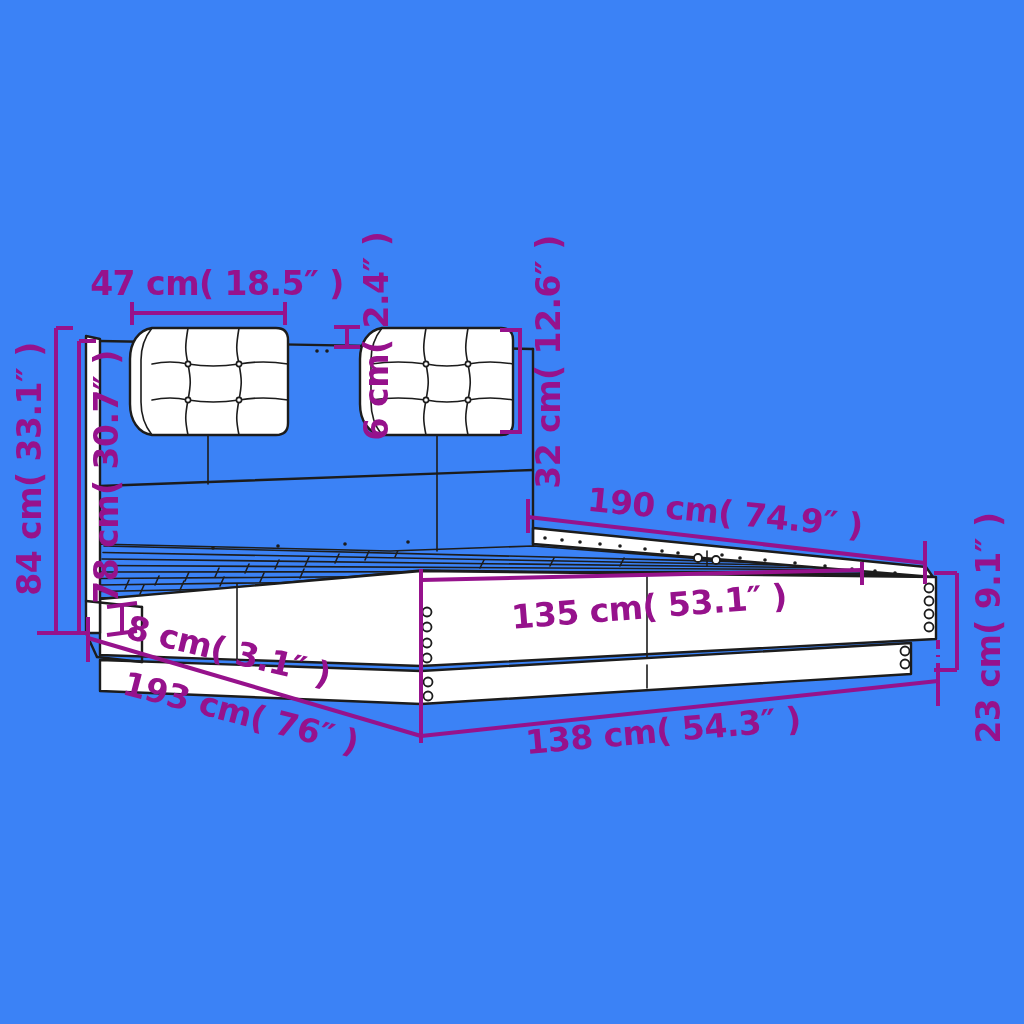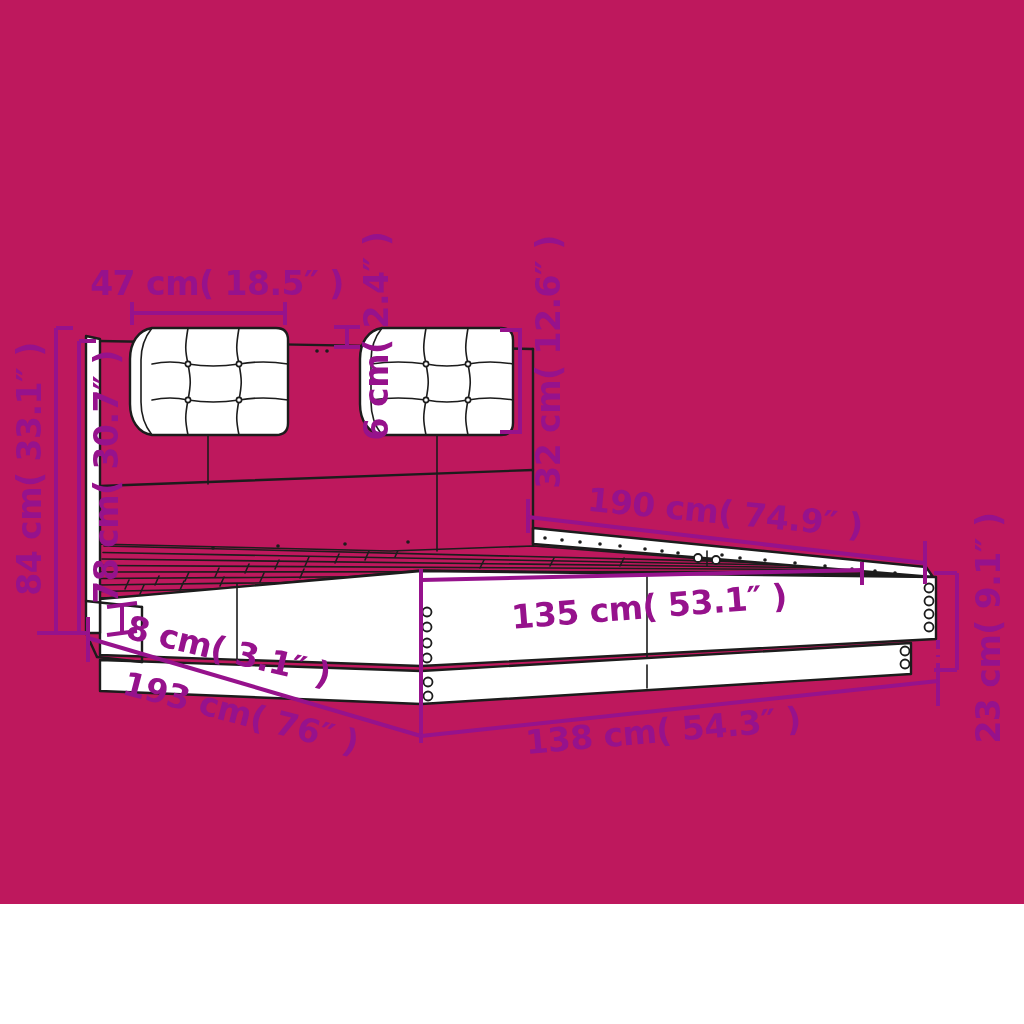--- a/index.html
+++ b/index.html
@@ -6,22 +6,22 @@
     margin: 0;
     padding: 0;
     background: #ffffff;
     width: 1024px;
     height: 1024px;
     overflow: hidden;
   }
   .stage {
     position: relative;
     width: 1024px;
-    height: 904px;
-    background: #be185d;
+    height: 1024px;
+    background: #3b82f6;
     text-decoration: underline;
   }
   svg { display: block; }
 
   
   .ln   { stroke: #1c1c1c; stroke-width: 2.4; fill: none; stroke-linecap: round; stroke-linejoin: round; }
   .lnf  { stroke: #1c1c1c; stroke-width: 2.4; fill: #ffffff; stroke-linejoin: round; }
   .thin { stroke: #1c1c1c; stroke-width: 1.6; fill: none; stroke-linecap: round; }
   .dot  { fill: #1c1c1c; stroke: none; }
   .hole { stroke: #1c1c1c; stroke-width: 1.8; fill: #ffffff; }

